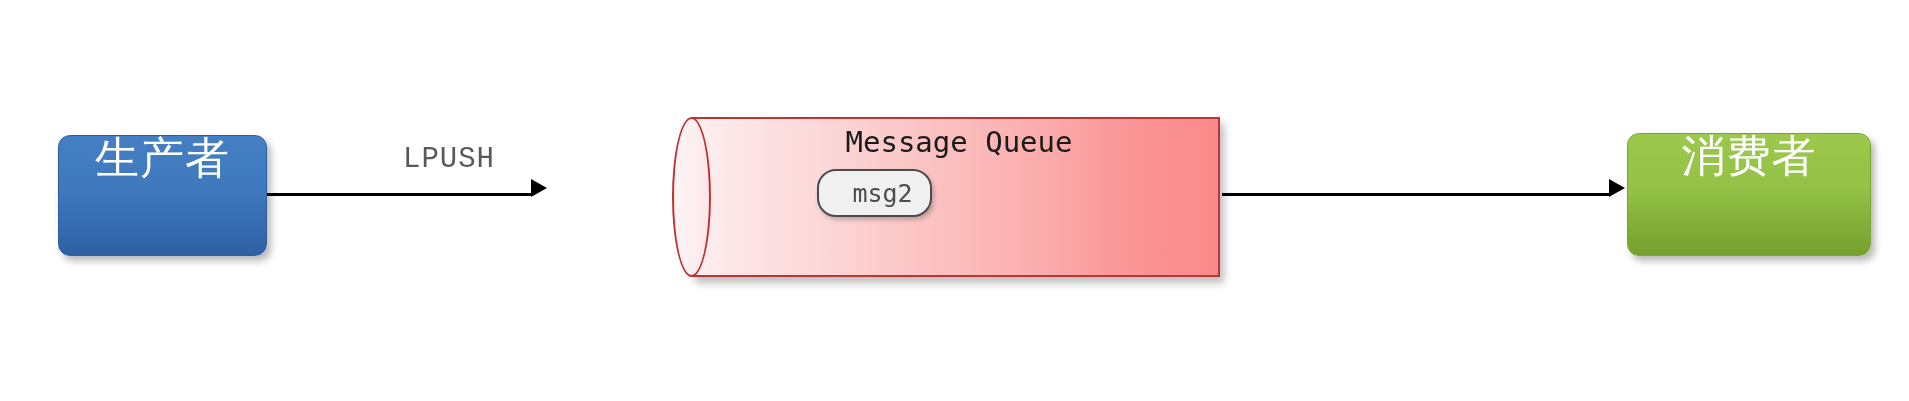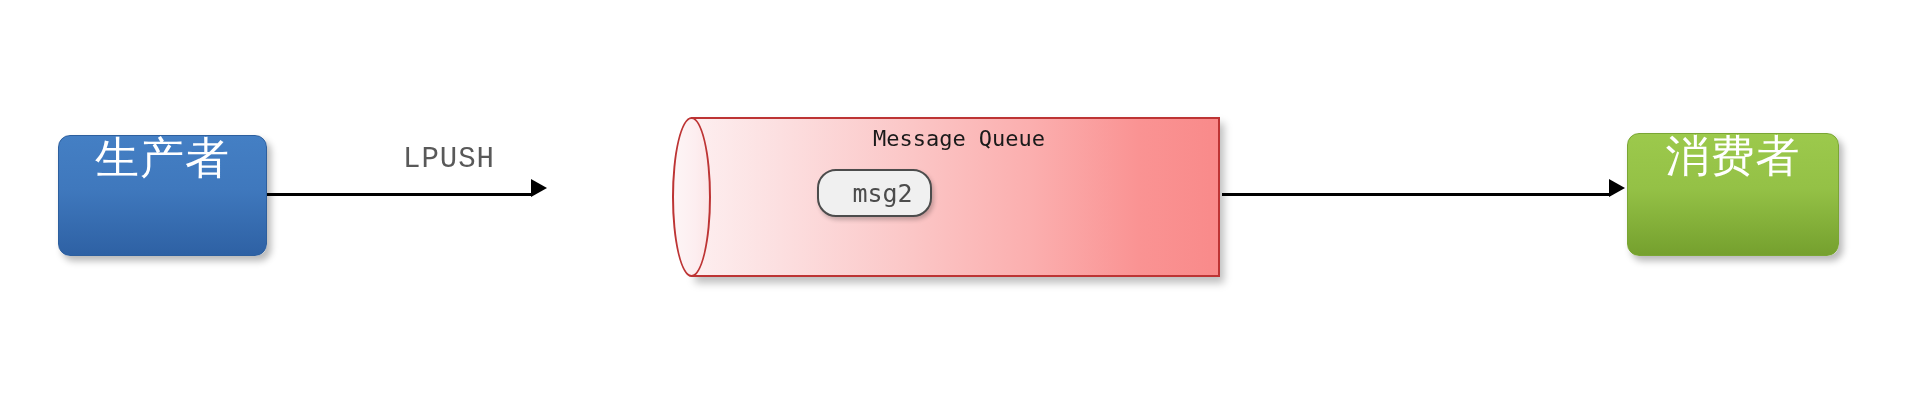--- a/index.html
+++ b/index.html
@@ -41,21 +41,21 @@
     left: 58px;
     top: 135px;
     width: 209px;
     height: 121px;
     background: linear-gradient(to bottom, #447fc4 0%, #3f78bd 45%, #2e61a4 100%);
     border: 1px solid #2d5f9e;
   }
   #consumer-node {
     left: 1627px;
     top: 133px;
-    width: 212px;
+    width: 244px;
     height: 123px;
     background: linear-gradient(to bottom, #9cc94c 0%, #94c146 45%, #75a02e 100%);
     border: 1px solid #7aa634;
   }
 
   
   #queue-cylinder {
     position: absolute;
     left: 672px;
     top: 117px;
@@ -96,21 +96,21 @@
   }
 
   
   #queue-title {
     position: absolute;
     left: 828px;
     top: 128px;
     width: 262px;
     text-align: center;
     font-family: "DejaVu Sans Mono", monospace;
-    font-size: 22px;
+    font-size: 29px;
     line-height: 1;
     color: #1a1a1a;
     letter-spacing: 0px;
   }
   .msg-chip {
     position: absolute;
     box-sizing: border-box;
     height: 48px;
     border: 2px solid #4c4c4c;
     border-radius: 19px;

